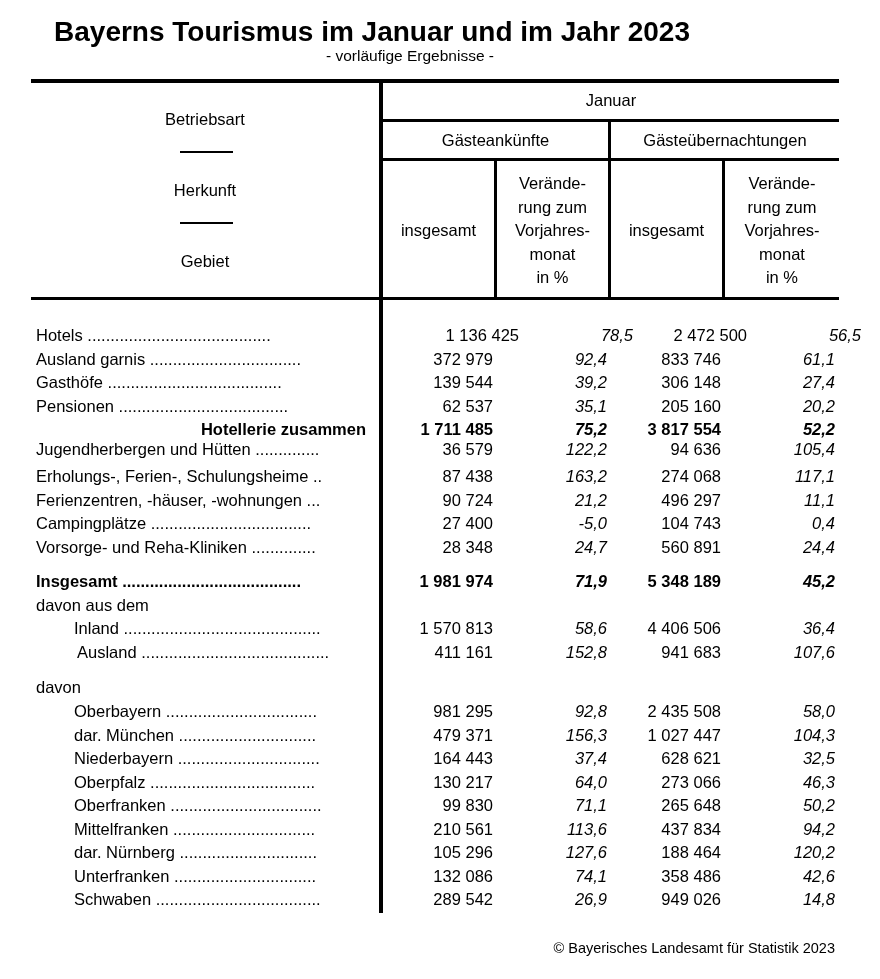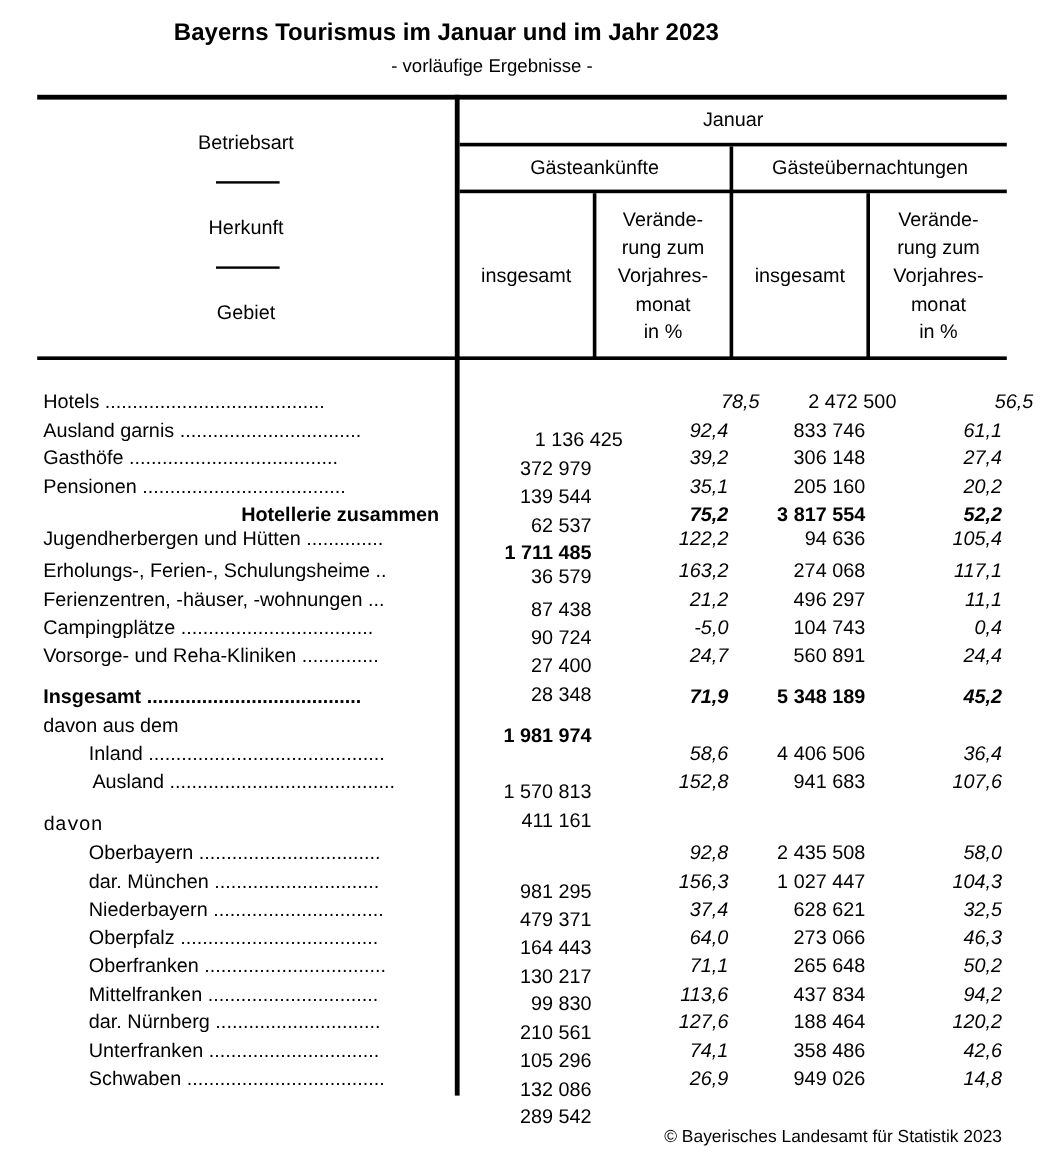--- a/index.html
+++ b/index.html
@@ -1,27 +1,27 @@
 <!DOCTYPE html>
 <html><head>
 <meta charset="utf-8">
 <style>
   html, body { margin:0; padding:0; background:#ffffff; }
   body { width:880px; height:979px; position:relative; font-family:"Liberation Sans", sans-serif; color:#000; overflow:hidden; }
-  .title { position:absolute; left:0; width:744px; top:16px; text-align:center; font-weight:bold; font-size:20px; }
+  .title { position:absolute; left:0; width:744px; top:16px; text-align:center; font-weight:bold; font-size:28px; }
   .subtitle { position:absolute; left:0; width:820px; top:47px; text-align:center; font-size:15.5px; }
   .rule { position:absolute; background:#000; }
   .hcell { position:absolute; text-align:center; font-size:16.5px; line-height:23.5px; }
   .row { position:absolute; left:0; width:880px; height:23.5px; font-size:16.5px; line-height:23.5px; }
   .row span { position:absolute; white-space:nowrap; }
   .lbl { left:36px; }
   .lbl.ind { left:74px; }
   .lbl.ind2 { left:77px; }
   .lbl.right { left:auto; right:514px;text-align:center; }
-  .c1 { right:387px; text-align:center;margin-top:32px; }
+  .c1 { right:387px; text-align:center; }
   .c2 { right:273px; text-align:right; font-style:italic; }
   .c3 { right:159px; text-align:right; }
   .c4 { right:45px; text-align:right; font-style:italic; }
   .bold span { font-weight:bold; }
   .footer { position:absolute; right:45px; top:940px; font-size:14.5px; }
 </style>
 </head>
 <body>
 
 <div class="title">Bayerns Tourismus im Januar und im Jahr 2023</div>
@@ -150,21 +150,21 @@
   <span class="c3">4 406 506</span>
   <span class="c4">36,4</span>
 </div>
 <div class="row" style="top:641px;">
   <span class="lbl ind2">Ausland .........................................</span>
   <span class="c1">411 161</span>
   <span class="c2">152,8</span>
   <span class="c3">941 683</span>
   <span class="c4">107,6</span>
 </div>
-<div class="row" style="top:676px;font-family:Liberation Mono, monospace;">
+<div class="row" style="top:676px;">
   <span class="lbl">davon</span>
 </div>
 <div class="row" style="top:700px;">
   <span class="lbl ind">Oberbayern .................................</span>
   <span class="c1">981 295</span>
   <span class="c2">92,8</span>
   <span class="c3">2 435 508</span>
   <span class="c4">58,0</span>
 </div>
 <div class="row" style="top:723.5px;">

